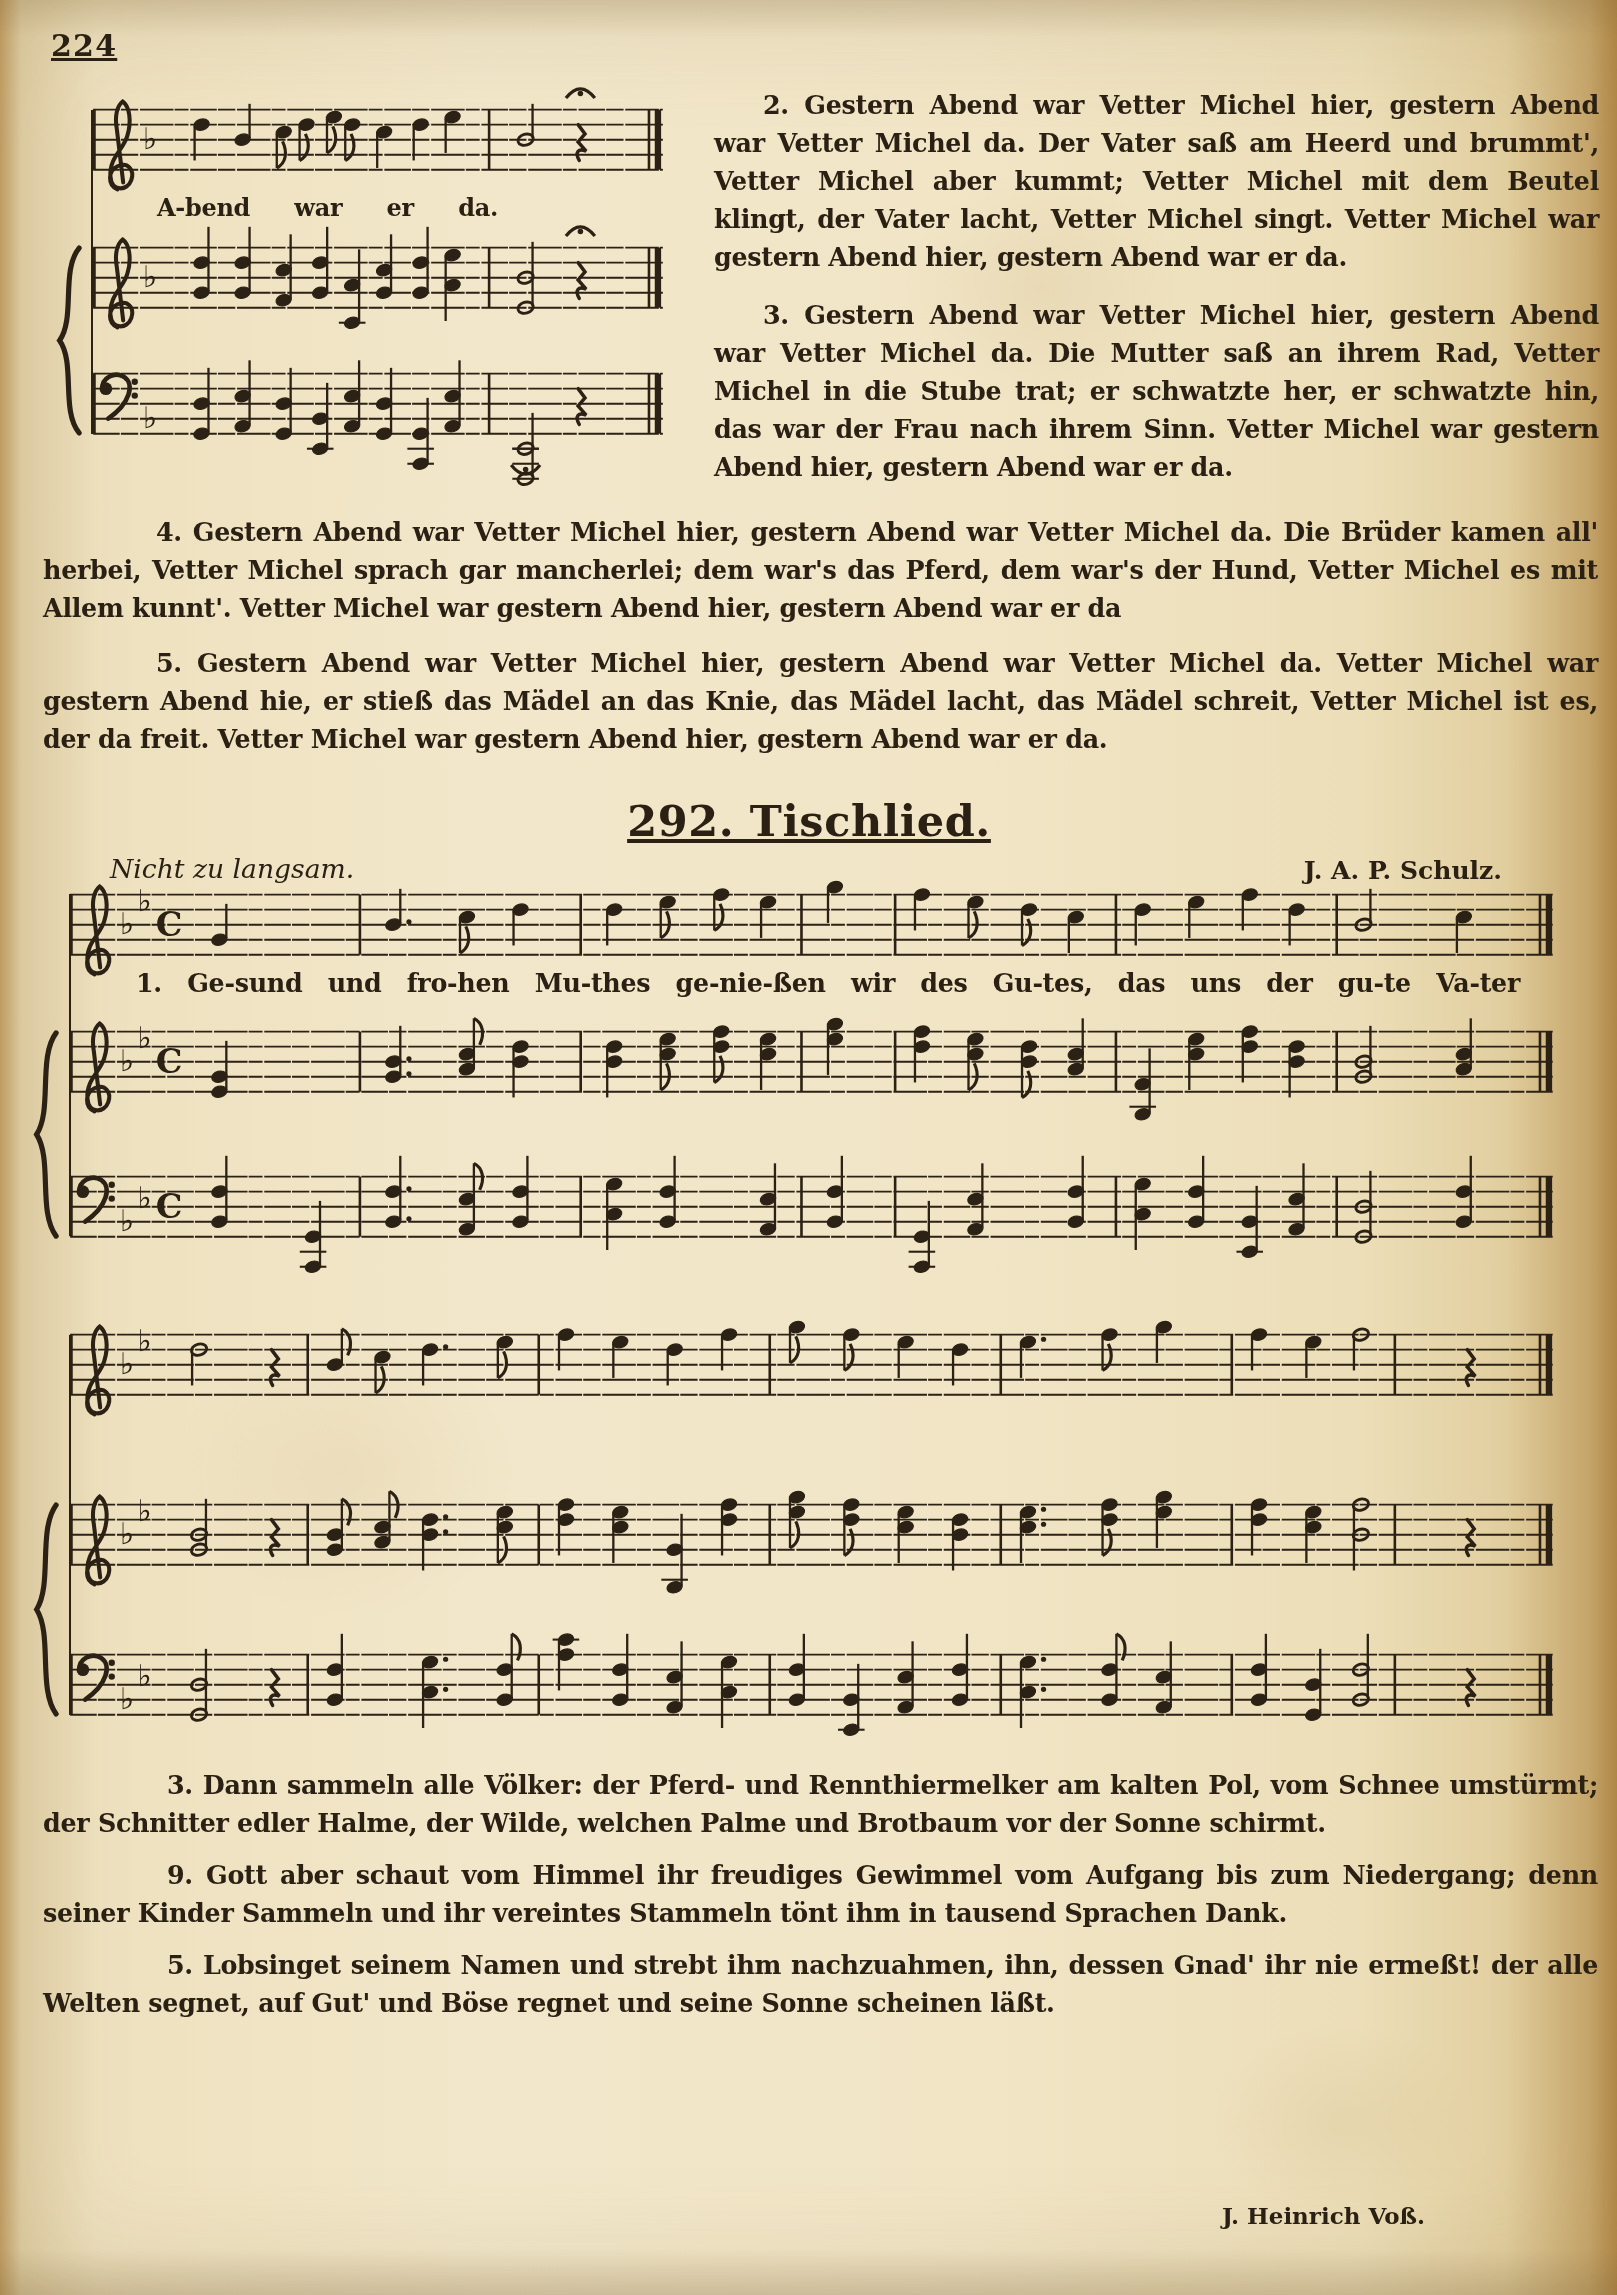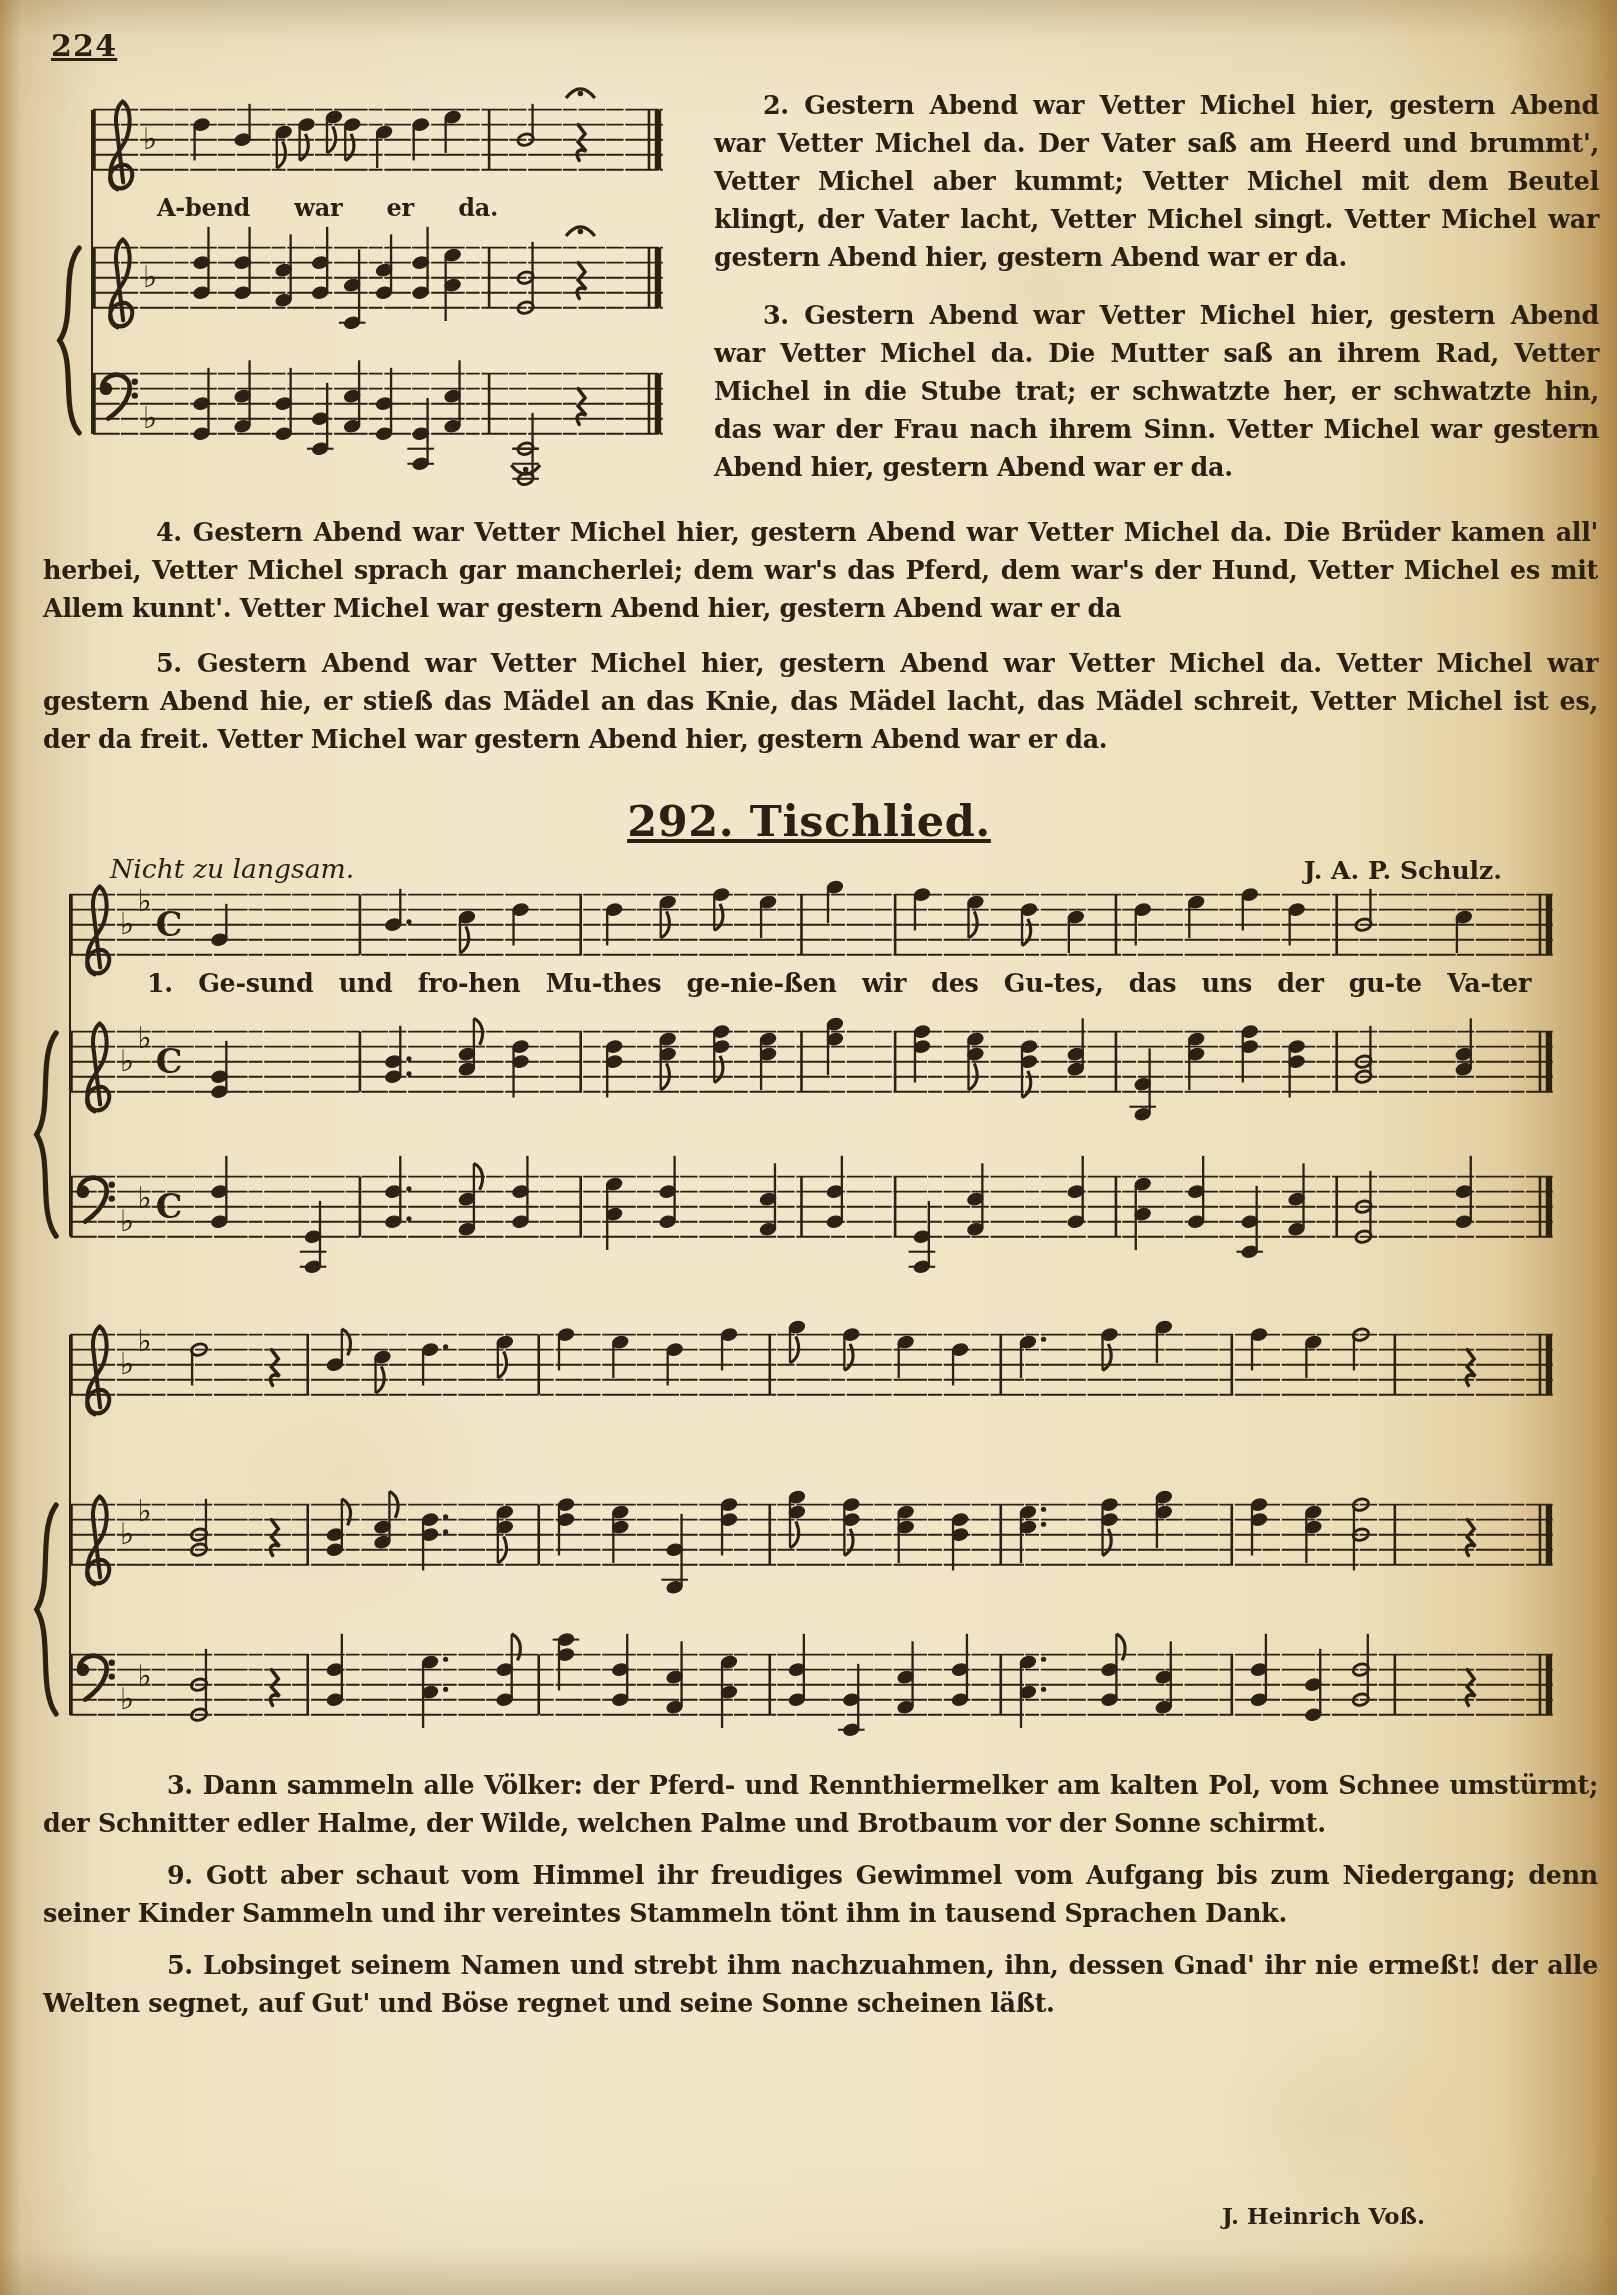--- a/index.html
+++ b/index.html
@@ -287,21 +287,21 @@
         <line x1="1939" y1="86" x2="1939" y2="145" stroke="#2b2114" stroke-width="4"></line>
         <ellipse cx="2043.64" cy="70" rx="13.5" ry="9.5" transform="rotate(-16 2043.64 70)" fill="#2b2114" stroke="#2b2114" stroke-width="2"></ellipse>
         <line x1="2031.64" y1="73" x2="2031.64" y2="132" stroke="#2b2114" stroke-width="4"></line>
         <ellipse cx="2124.7" cy="96" rx="13.5" ry="9.5" transform="rotate(-16 2124.7 96)" fill="#2b2114" stroke="#2b2114" stroke-width="2"></ellipse>
         <line x1="2112.7" y1="99" x2="2112.7" y2="158" stroke="#2b2114" stroke-width="4"></line>
         <ellipse cx="2240.5" cy="122" rx="13.5" ry="9.5" transform="rotate(-16 2240.5 122)" fill="none" stroke="#2b2114" stroke-width="5"></ellipse>
         <line x1="2252.5" y1="60" x2="2252.5" y2="119" stroke="#2b2114" stroke-width="4"></line>
         <ellipse cx="2414.2" cy="109" rx="13.5" ry="9.5" transform="rotate(-16 2414.2 109)" fill="#2b2114" stroke="#2b2114" stroke-width="2"></ellipse>
         <line x1="2402.2" y1="112" x2="2402.2" y2="171" stroke="#2b2114" stroke-width="4"></line>
       </svg></div>
-  <div class="lyrics" style="left:136px;top:968px;width:1384px;font-size:25.4px;margin-left:11px;">1. Ge-sund und fro-hen Mu-thes ge-nie-ßen wir des Gu-tes, das uns der gu-te Va-ter</div>
+  <div class="lyrics" style="left:136px;top:968px;width:1384px;font-size:25.4px;">1. Ge-sund und fro-hen Mu-thes ge-nie-ßen wir des Gu-tes, das uns der gu-te Va-ter</div>
   <div class="brace" style="left:32px;top:1030px;width:31px;height:209px;"><svg width="31" height="209" viewBox="0 0 54 362">
         <path d="M 42 4 C 10 47.06 36 137.56 8 181 C 36 224.44 10 314.94 42 358" stroke="#2b2114" fill="none" stroke-width="9" stroke-linecap="round"></path>
       </svg></div>
   <div class="staff" style="left:69px;top:991px;width:1486px;height:191px;"><svg width="1486" height="191" viewBox="0 0 2572 330">
         <line x1="2" y1="70" x2="2570" y2="70" stroke="#2b2114" stroke-width="3.4" stroke-dasharray="46 2 30 3 58 2 24 3"></line>
         <line x1="2" y1="96" x2="2570" y2="96" stroke="#2b2114" stroke-width="3.4" stroke-dasharray="46 2 30 3 58 2 24 3"></line>
         <line x1="2" y1="122" x2="2570" y2="122" stroke="#2b2114" stroke-width="3.4" stroke-dasharray="46 2 30 3 58 2 24 3"></line>
         <line x1="2" y1="148" x2="2570" y2="148" stroke="#2b2114" stroke-width="3.4" stroke-dasharray="46 2 30 3 58 2 24 3"></line>
         <line x1="2" y1="174" x2="2570" y2="174" stroke="#2b2114" stroke-width="3.4" stroke-dasharray="46 2 30 3 58 2 24 3"></line>
         <line x1="4" y1="70" x2="4" y2="174" stroke="#2b2114" stroke-width="5"></line>

